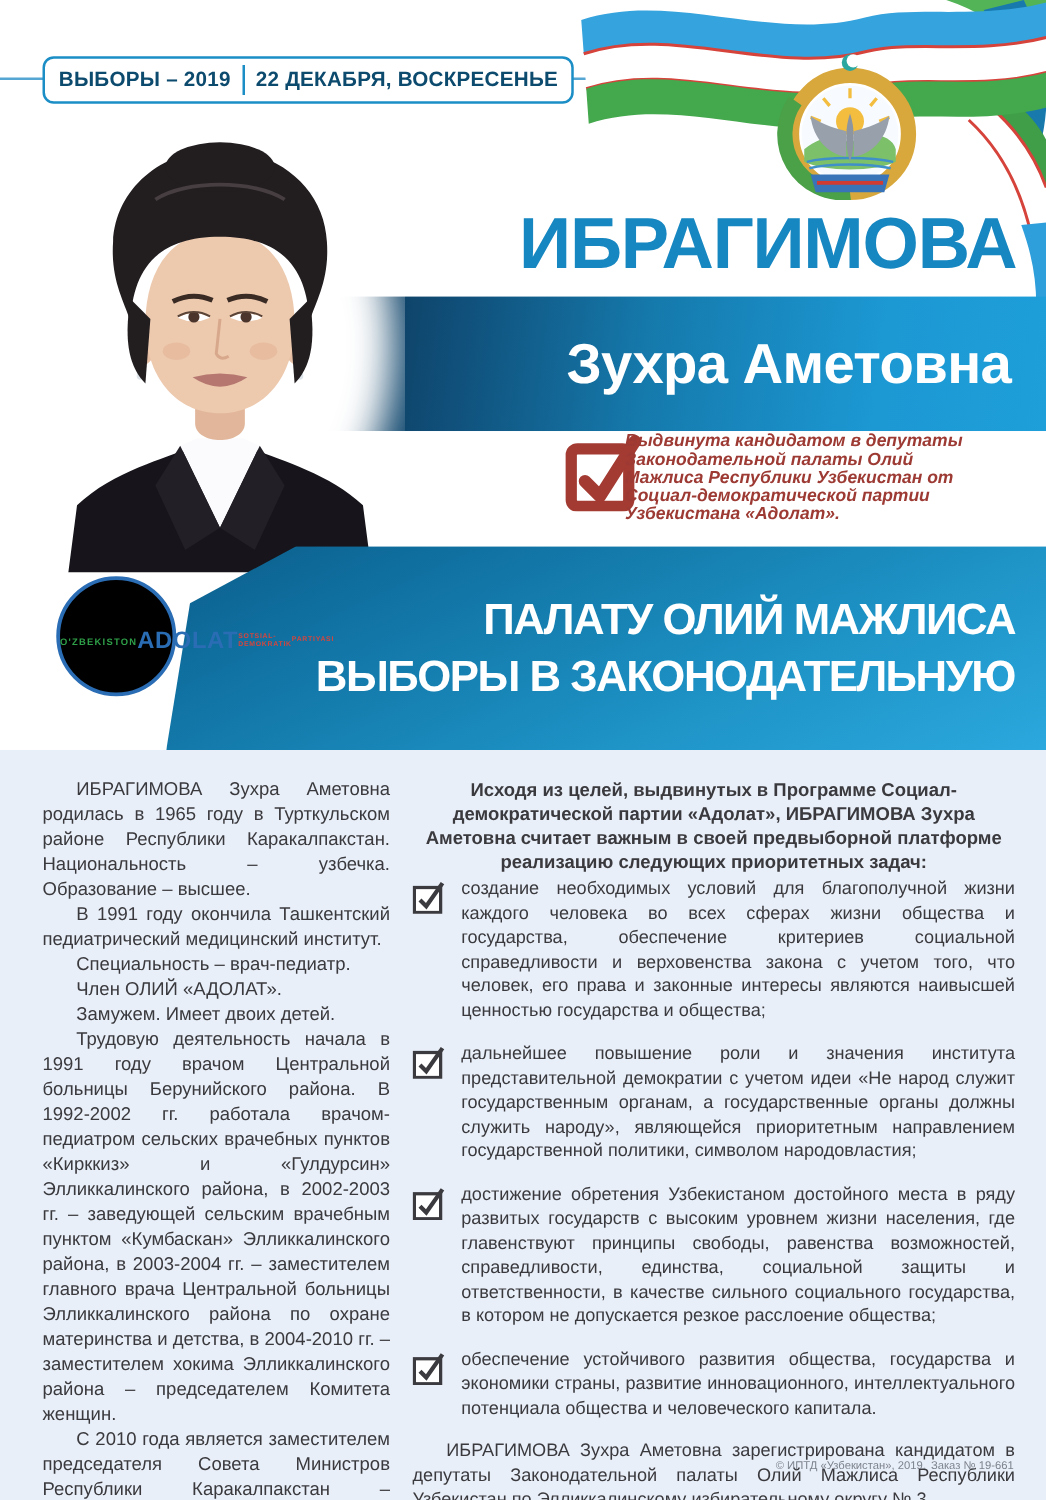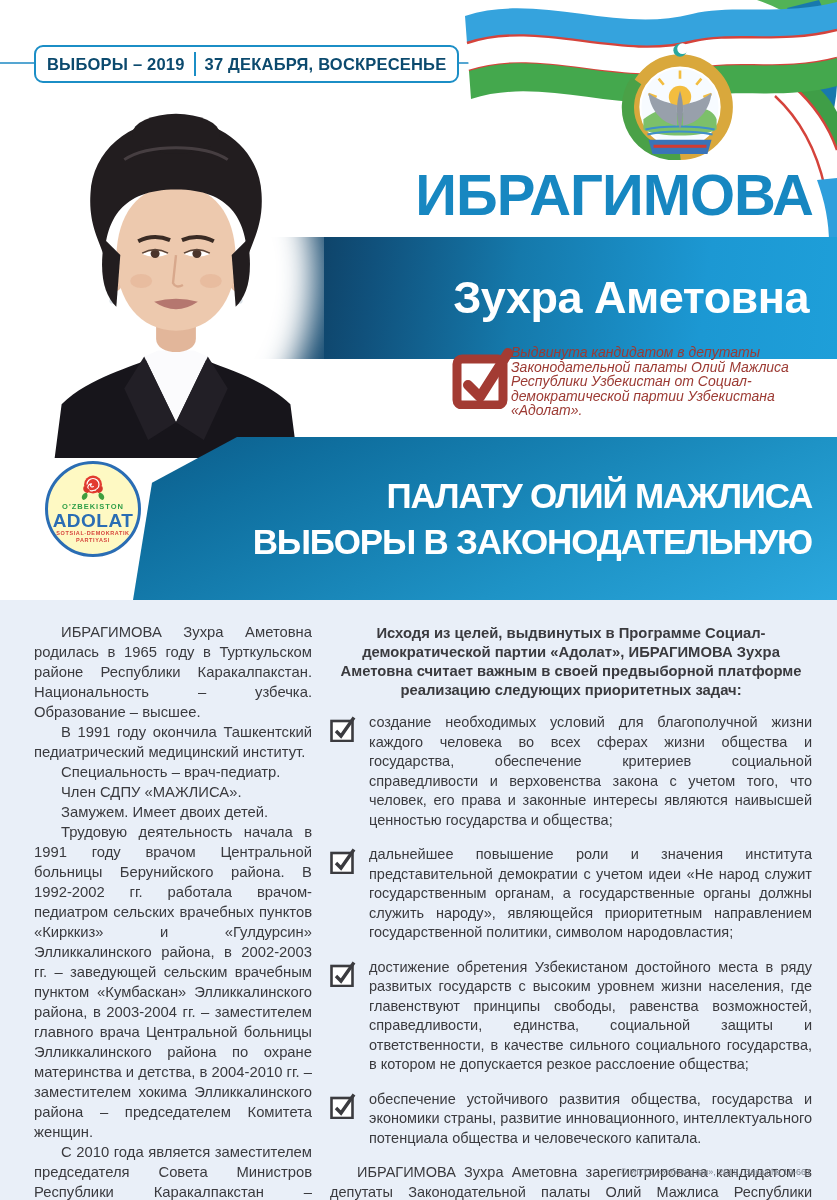--- a/index.html
+++ b/index.html
@@ -10,69 +10,69 @@
   .date-badge{position:absolute;left:34px;top:45px;height:34px;display:flex;align-items:center;
       background:#fff;border:2.5px solid #1b8ec6;border-radius:9px;padding:0 11px;color:#0c4a6e;
       font-weight:bold;font-size:16.5px;letter-spacing:.2px;white-space:nowrap;z-index:2;}
   .date-badge .sep{width:2px;height:24px;background:#1b8ec6;margin:0 9px;}
   
   .ribbon{position:absolute;right:0;top:0;width:380px;height:250px;z-index:1;}
   .emblem{position:absolute;left:620px;top:40px;width:120px;height:120px;z-index:2;}
   
   .surname{position:absolute;top:166px;right:24px;font-size:58px;font-weight:bold;color:#1787c1;
       letter-spacing:-1px;z-index:3;line-height:1;}
-  .name-band{position:absolute;left:218px;right:0;top:237px;height:122px;z-index:1;
+  .name-band{position:absolute;left:218px;right:0;top:237px;height:108px;z-index:1;
       background:linear-gradient(97deg,#0c2b47 0%,#10517c 25%,#1579ab 48%,#1c98d3 78%,#1e9fd9 100%);
       clip-path:polygon(26px 0,100% 0,100% 100%,0 100%,0 26px);
       display:flex;align-items:center;justify-content:flex-end;padding-right:28px;box-sizing:border-box;}
   .name-band .given{color:#fff;font-size:45px;font-weight:bold;letter-spacing:-.5px;}
   .photo{position:absolute;left:28px;top:90px;width:296px;height:368px;z-index:2;}
   
   .nom-check{position:absolute;left:452px;top:345px;width:62px;height:64px;z-index:3;}
-  .nominated{position:absolute;left:511px;top:345px;width:290px;color:#9c3a33;font-size:14px;
-      font-weight:normal;font-style:italic;line-height:14.6px;z-index:3;}
+  .nominated{position:absolute;left:500px;top:345px;width:290px;color:#9c3a33;font-size:14px;
+      font-weight:bold;font-style:italic;line-height:14.6px;z-index:3;}
   
   .banner{position:absolute;left:0;top:437px;width:837px;height:163px;z-index:3;
       background:linear-gradient(155deg,#0a517d 0%,#0f6f9f 30%,#1e93c6 70%,#2ba8de 100%);
       clip-path:polygon(237px 0,100% 0,100% 100%,133px 100%,152px 28%);
       display:flex;flex-direction:column;justify-content:center;align-items:flex-end;
       padding-right:25px;box-sizing:border-box;}
   .banner .line{color:#fff;font-weight:bold;font-size:35px;line-height:46px;letter-spacing:-1.2px;
       text-align:right;}
   
   .logo{position:absolute;left:45px;top:461px;width:96px;height:96px;border-radius:50%;
-      background:#fef9c3;border:3px solid #2a6db4;box-sizing:border-box;z-index:4;
-      display:flex;flex-direction:column;align-items:center;padding-top:7px;}
+      background:#000000;border:3px solid #2a6db4;box-sizing:border-box;z-index:4;
+      display:flex;flex-direction:row;align-items:center;padding-top:7px;}
   .logo .country{color:#2e9e48;font-size:7.5px;font-weight:bold;letter-spacing:1px;margin-top:1px;}
   .logo .party{color:#2a6db4;font-size:19px;font-weight:bold;letter-spacing:.5px;line-height:19px;}
   .logo .sub{color:#d6453d;font-size:5.5px;font-weight:bold;letter-spacing:.6px;line-height:7px;}
   
   .lower{position:absolute;left:0;top:600px;width:837px;height:600px;background:#e9eff8;}
   .bio{position:absolute;left:34px;top:622px;width:278px;font-size:14.8px;line-height:20px;
       color:#3a3a3e;text-align:justify;hyphens:auto;}
   .bio p{margin:0;text-indent:27px;}
   .platform{position:absolute;left:330px;top:624px;width:482px;color:#3a3a3e;}
-  .intro{font-weight:bold;text-align:center;font-size:14.8px;line-height:19px;margin:0 4px 13px 4px;}
+  .intro{font-weight:bold;text-align:center;font-size:14.8px;line-height:19px;margin:0 4px 2px 4px;}
   .item{display:flex;margin-bottom:15px;}
   .item .check{flex:0 0 26px;margin-right:13px;margin-top:1px;}
   .item .text{font-size:14.5px;line-height:19.5px;text-align:justify;hyphens:auto;}
   .registered{font-size:14.5px;line-height:19.5px;text-align:justify;text-indent:27px;margin-top:4px;}
   .footer{position:absolute;right:26px;top:1167px;font-size:9px;color:#7d838d;display:flex;gap:4px;}
 </style>
 </head>
 <body>
 
 <div class="page">
 
   <div class="top-rule"></div>
 
   <div class="date-badge">
     <span>ВЫБОРЫ – 2019</span>
     <span class="sep"></span>
-    <span>37 ДЕКАБРЯ, ВОСКРЕСЕНЬЕ</span>
+    <span>22 ДЕКАБРЯ, ВОСКРЕСЕНЬЕ</span>
   </div>
 
   <svg class="ribbon" viewBox="0 0 380 250">
     <path d="M300,0 C330,10 352,26 366,48 L380,40 L380,0 Z" fill="#52b357"></path>
     <path d="M330,8 C352,40 356,80 344,118 L372,128 C386,84 382,40 362,0 Z" fill="#1879ad"></path>
     <path d="M336,86 C352,100 370,122 380,150 L380,112 C372,96 358,84 346,74 Z" fill="#3f9e47"></path>
     <path d="M318,96 C344,120 360,152 368,188 L380,184 L380,150 C370,122 352,100 336,86 Z" fill="#ffffff"></path>
     <path d="M318,96 C344,120 360,152 368,188 M336,86 C352,100 370,122 380,150" fill="none" stroke="#d5433b" stroke-width="2.4"></path>
     <path d="M360,180 C368,202 372,222 372,244 L380,244 L380,178 Z" fill="#2f9fdc"></path>
     <path d="M8,16 C80,-8 160,34 235,14 C275,4 325,16 380,2 L380,30 C325,44 275,32 237,41 C162,61 82,19 10,43 Z" fill="#35a3dd"></path>
@@ -169,21 +169,21 @@
     <div class="sub">SOTSIAL-DEMOKRATIK</div>
     <div class="sub">PARTIYASI</div>
   </div>
 
   <div class="lower"></div>
 
   <div class="bio">
     <p>ИБРАГИМОВА Зухра Аметовна родилась в 1965 году в Турткульском районе Республики Каракалпакстан. Национальность – узбечка. Образование – высшее.</p>
     <p>В 1991 году окончила Ташкентский педиатрический медицинский институт.</p>
     <p>Специальность – врач-педиатр.</p>
-    <p>Член СДПУ «МАЖЛИСА».</p>
+    <p>Член ОЛИЙ «АДОЛАТ».</p>
     <p>Замужем. Имеет двоих детей.</p>
     <p>Трудовую деятельность начала в 1991 году врачом Центральной больницы Берунийского района. В 1992-2002 гг. работала врачом-педиатром сельских врачебных пунктов «Кирккиз» и «Гулдурсин» Элликкалинского района, в 2002-2003 гг. – заведующей сельским врачебным пунктом «Кумбаскан» Элликкалинского района, в 2003-2004 гг. – заместителем главного врача Центральной больницы Элликкалинского района по охране материнства и детства, в 2004-2010 гг. – заместителем хокима Элликкалинского района – председателем Комитета женщин.</p>
     <p>С 2010 года является заместителем председателя Совета Министров Республики Каракалпакстан – председателем Комитета женщин.</p>
   </div>
 
   <div class="platform">
     <div class="intro">Исходя из целей, выдвинутых в Программе Социал-демократической партии «Адолат», ИБРАГИМОВА Зухра Аметовна считает важным в своей предвыборной платформе реализацию следующих приоритетных задач:</div>
 
     <div class="item">
       <svg class="check" width="26" height="28" viewBox="0 0 26 28">

